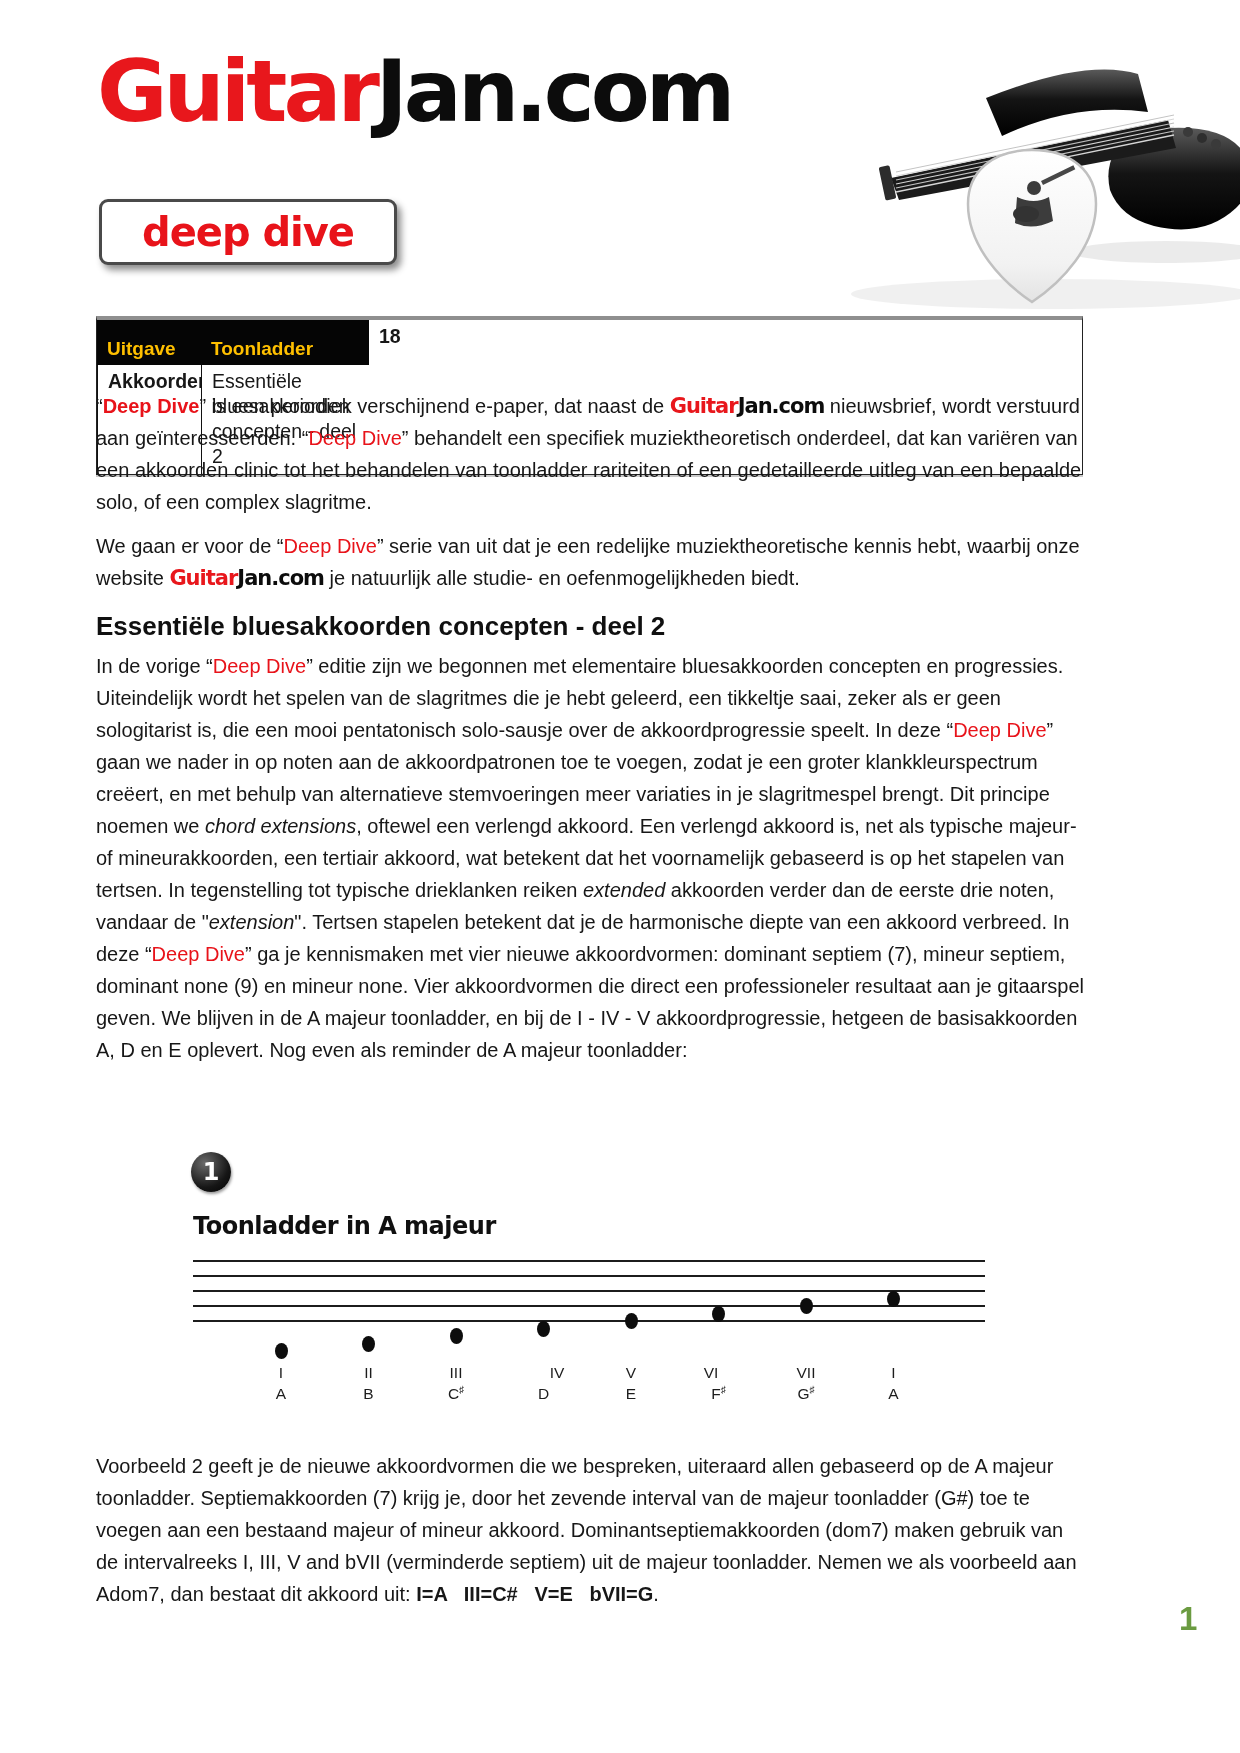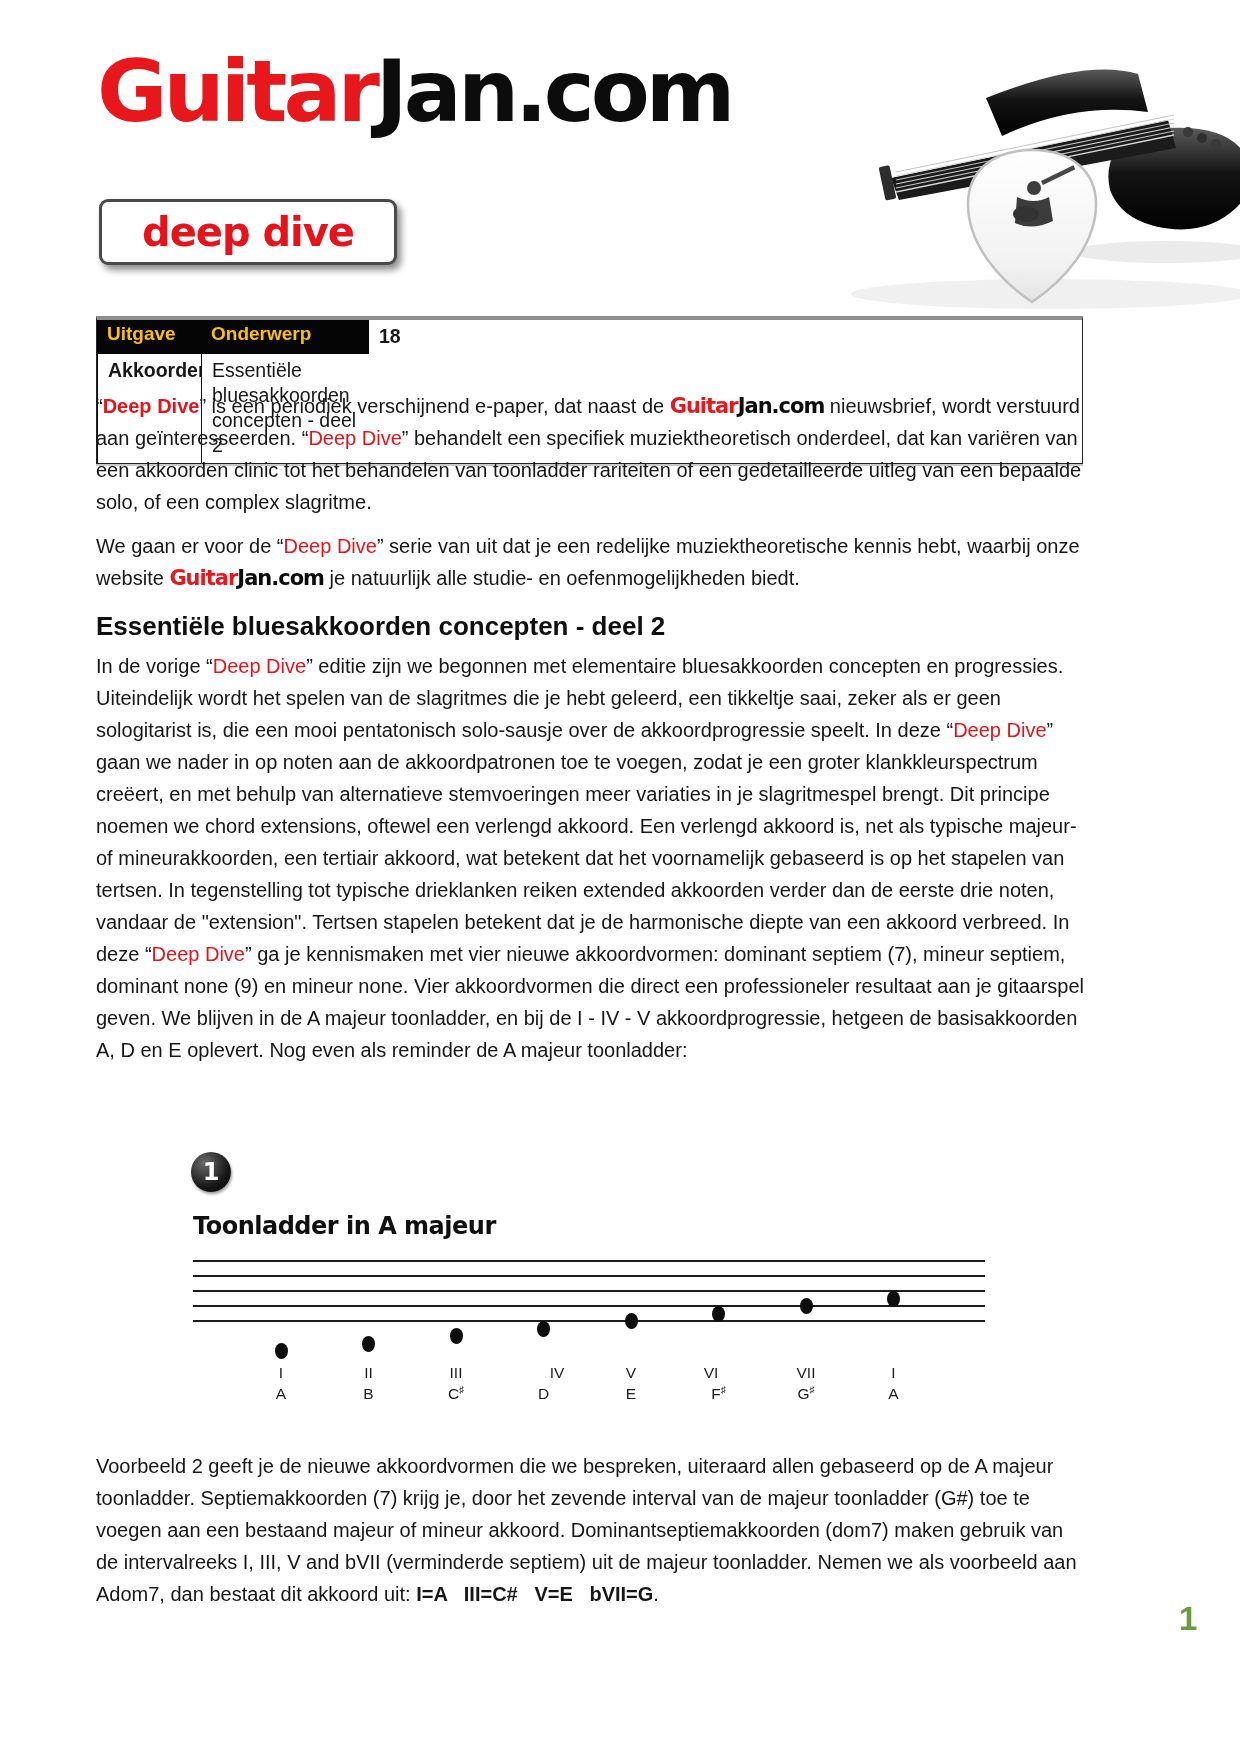--- a/index.html
+++ b/index.html
@@ -28,33 +28,33 @@
                        letter-spacing:-1px;color:var(--red);}
 
   .art{position:absolute;left:795px;top:40px;}
 
   
   .meta-table{position:absolute;left:55px;top:316px;width:985px;
               border:1.5px solid #222;border-top:4px solid #8f8f8f;
               box-shadow:0 2px 0 #c9c9c9;
               display:grid;grid-template-columns:104px 168px 1fr;}
   .mt-h{background:#050505;color:var(--tbl-yellow);font-weight:bold;font-size:19px;
-        padding:2px 10px 4px 10px;line-height:24px;}
+        padding:17px 10px 4px 10px;line-height:24px;}
   .mt-c{background:#fff;font-size:19.5px;padding:4px 10px 5px 10px;line-height:25px;}
   .mt-c.num{font-weight:bold;}
   .mt-c.bold{font-weight:bold;}
   .mt-c.b-left{border-left:1.5px solid #111;}
 
   
   .para{position:absolute;left:55px;width:992px;font-size:20px;line-height:32px;
         white-space:pre-wrap;}
   .seg-plain{}
   .seg-red{color:var(--red);}
   .seg-redbold{color:var(--red);font-weight:bold;}
-  .seg-italic{}
+  .seg-italic{font-style:italic;}
   .seg-bold{font-weight:bold;}
   .seg-logoRed,.seg-logoBlack{font-family:"DejaVu Sans",sans-serif;font-weight:bold;
         font-size:21px;letter-spacing:-1px;}
   .seg-logoRed{color:var(--logo-red);}
   .seg-logoBlack{color:#0c0c0c;}
   .article-heading{position:absolute;left:55px;top:611px;font-size:26px;font-weight:bold;color:#101010;}
 
   
   .fig-badge{position:absolute;left:150px;top:1152px;width:40px;height:40px;border-radius:50%;
              background:radial-gradient(circle at 34% 28%,#6a6a6a,#161616 62%,#000);
@@ -119,21 +119,21 @@
           <path d="M-15,-21 Q2,-13 17,-21 L21,3 Q0,13 -17,5 Z"></path>
           <rect x="9" y="-37" width="36" height="4.5" transform="rotate(-26 9 -37)" fill="#474747"></rect>
           <ellipse cx="-6" cy="-4" rx="13" ry="8" fill="#333"></ellipse>
         </g>
       </g>
     </svg>
   </div>
 
   <div class="meta-table">
     <div class="mt-h">Uitgave</div>
-    <div class="mt-h">Onderwerp</div>
+    <div class="mt-h">Toonladder</div>
     <div class="mt-c num">18</div>
     <div class="mt-c bold b-left">Akkoordenleer</div>
     <div class="mt-c b-left">Essentiële bluesakkoorden concepten - deel 2</div>
   </div>
 
   <div class="para" style="top:390px"><span class="seg-plain">“</span><span class="seg-redbold">Deep Dive</span><span class="seg-plain">” is een periodiek verschijnend e-paper, dat naast de </span><span class="seg-logoRed">Guitar</span><span class="seg-logoBlack">Jan.com</span><span class="seg-plain"> nieuwsbrief, wordt verstuurd aan geïnteresseerden. “</span><span class="seg-red">Deep Dive</span><span class="seg-plain">” behandelt een specifiek muziektheoretisch onderdeel, dat kan variëren van een akkoorden clinic tot het behandelen van toonladder rariteiten of een gedetailleerde uitleg van een bepaalde solo, of een complex slagritme.</span></div>
   <div class="para" style="top:530px"><span class="seg-plain">We gaan er voor de “</span><span class="seg-red">Deep Dive</span><span class="seg-plain">” serie van uit dat je een redelijke muziektheoretische kennis hebt, waarbij onze website </span><span class="seg-logoRed">Guitar</span><span class="seg-logoBlack">Jan.com</span><span class="seg-plain"> je natuurlijk alle studie- en oefenmogelijkheden biedt.</span></div>
 
   <div class="article-heading">Essentiële bluesakkoorden concepten - deel 2</div>
   <div class="para" style="top:650px"><span class="seg-plain">In de vorige “</span><span class="seg-red">Deep Dive</span><span class="seg-plain">” editie zijn we begonnen met elementaire bluesakkoorden concepten en progressies. Uiteindelijk wordt het spelen van de slagritmes die je hebt geleerd, een tikkeltje saai, zeker als er geen sologitarist is, die een mooi pentatonisch solo-sausje over de akkoordprogressie speelt. In deze </span><span class="seg-plain">“</span><span class="seg-red">Deep Dive</span><span class="seg-plain">” gaan we nader in op noten aan de akkoordpatronen toe te voegen, zodat je een groter klankkleurspectrum creëert, en met behulp van alternatieve stemvoeringen meer variaties in je slagritmespel brengt. Dit principe noemen we </span><span class="seg-italic">chord extensions</span><span class="seg-plain">, oftewel een verlengd akkoord. Een verlengd akkoord is, net als typische majeur- of mineurakkoorden, een tertiair akkoord, wat betekent dat het voornamelijk gebaseerd is op het stapelen van tertsen. In tegenstelling tot typische drieklanken reiken </span><span class="seg-italic">extended</span><span class="seg-plain"> akkoorden verder dan de eerste drie noten, vandaar de "</span><span class="seg-italic">extension</span><span class="seg-plain">". Tertsen stapelen betekent dat je de harmonische diepte van een akkoord verbreed. In deze </span><span class="seg-plain">“</span><span class="seg-red">Deep Dive</span><span class="seg-plain">” ga je kennismaken met vier nieuwe akkoordvormen: dominant septiem (7), mineur septiem, dominant none (9) en mineur none. Vier akkoordvormen die direct een professioneler resultaat aan je gitaarspel geven. We blijven in de A majeur toonladder, en bij de I - IV - V akkoordprogressie, hetgeen de basisakkoorden A, D en E oplevert. Nog even als reminder de A majeur toonladder:</span></div>

